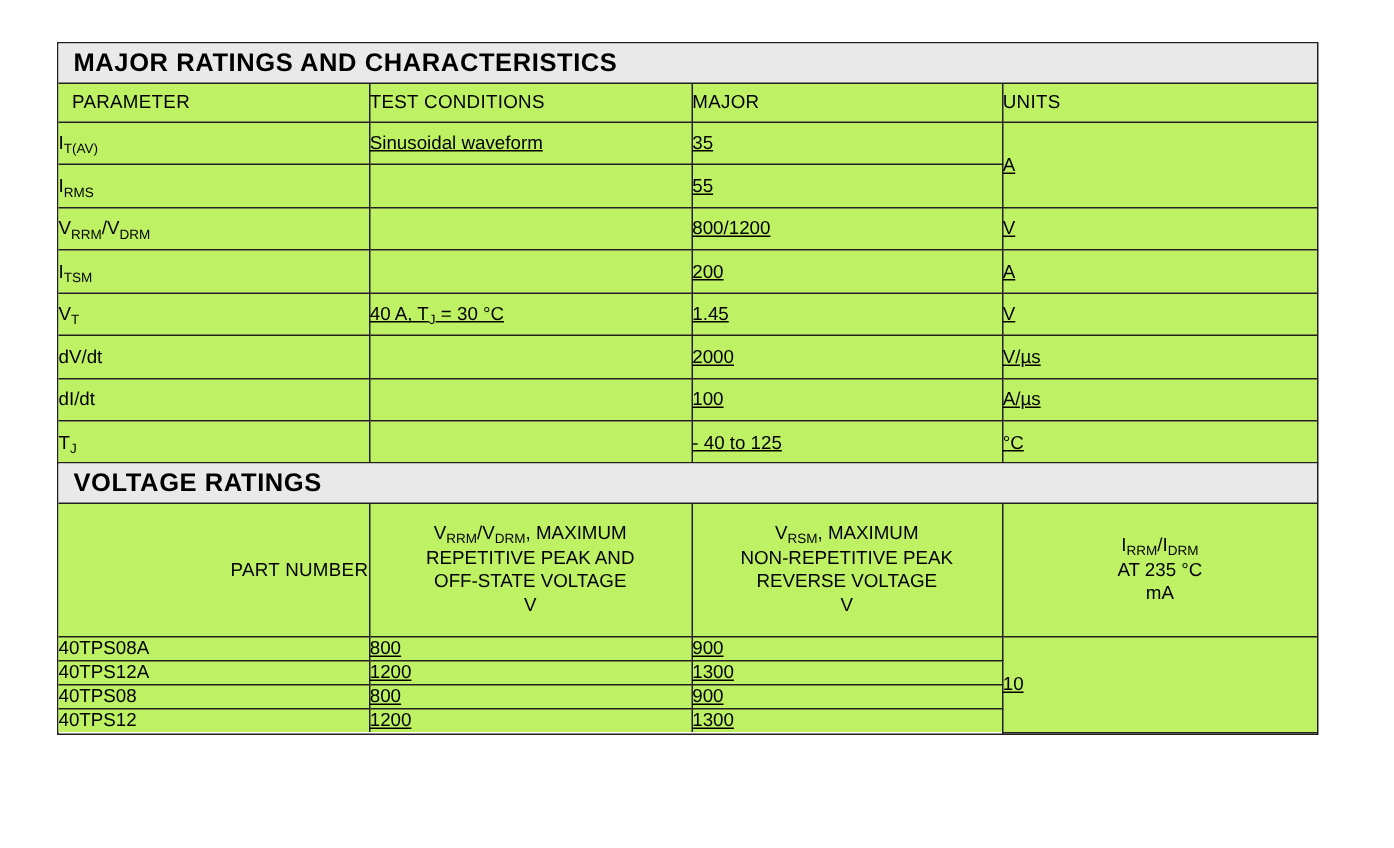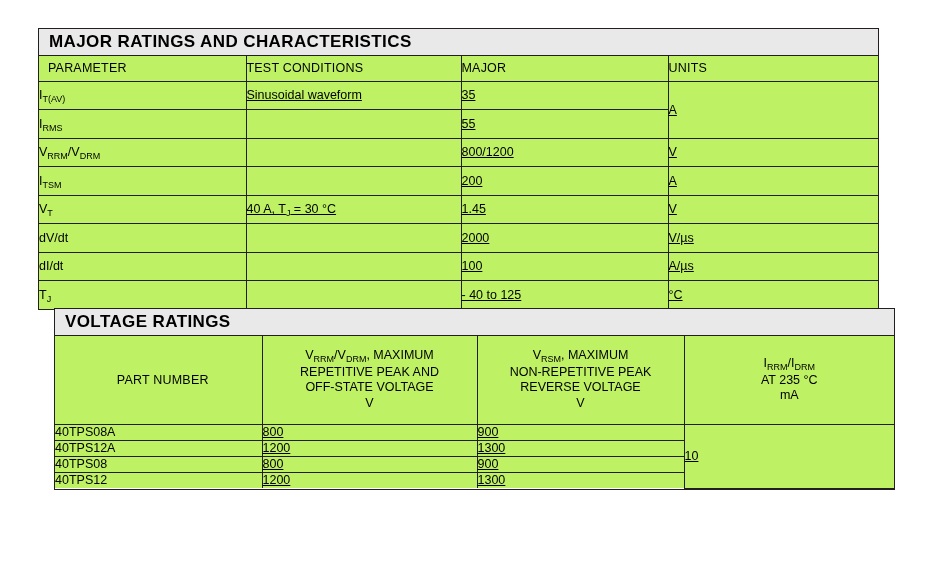--- a/index.html
+++ b/index.html
@@ -24,21 +24,21 @@
   
   .tbl-block {
     position: absolute;
     left: 38px;
     width: 841px;
     border: 1.6px solid #231f20;
     box-sizing: border-box;
     background: #ffffff;
   }
   #table-major { top: 28px; }
-  #table-voltage { top: 308px; margin-left: 16px; }
+  #table-voltage { top: 308px; }
 
   .banner {
     background: #e9e9e9;
     border-bottom: 1.6px solid #231f20;
     height: 26px;
     line-height: 26px;
     padding-left: 10px;
     font-size: 17px;
     font-weight: bold;
     letter-spacing: 0.4px;
@@ -208,21 +208,21 @@
 
     <table class="grid">
       <colgroup>
         <col style="width:207px">
         <col style="width:215px">
         <col style="width:207px">
         <col style="width:210px">
       </colgroup>
       <thead>
         <tr>
-          <th class="colhead" style="text-align:center;padding-left:9px">PART NUMBER</th>
+          <th class="colhead" style="text-align:right;padding-left:9px">PART NUMBER</th>
 
           <th class="multiline">
             <div class="nowrap"><span>V</span><sub>RRM</sub><span>/V</span><sub>DRM</sub><span>, MAXIMUM</span></div>
             <div>REPETITIVE PEAK AND</div>
             <div>OFF-STATE VOLTAGE</div>
             <div>V</div>
           </th>
 
           <th class="multiline">
             <div class="nowrap"><span>V</span><sub>RSM</sub><span>, MAXIMUM</span></div>

